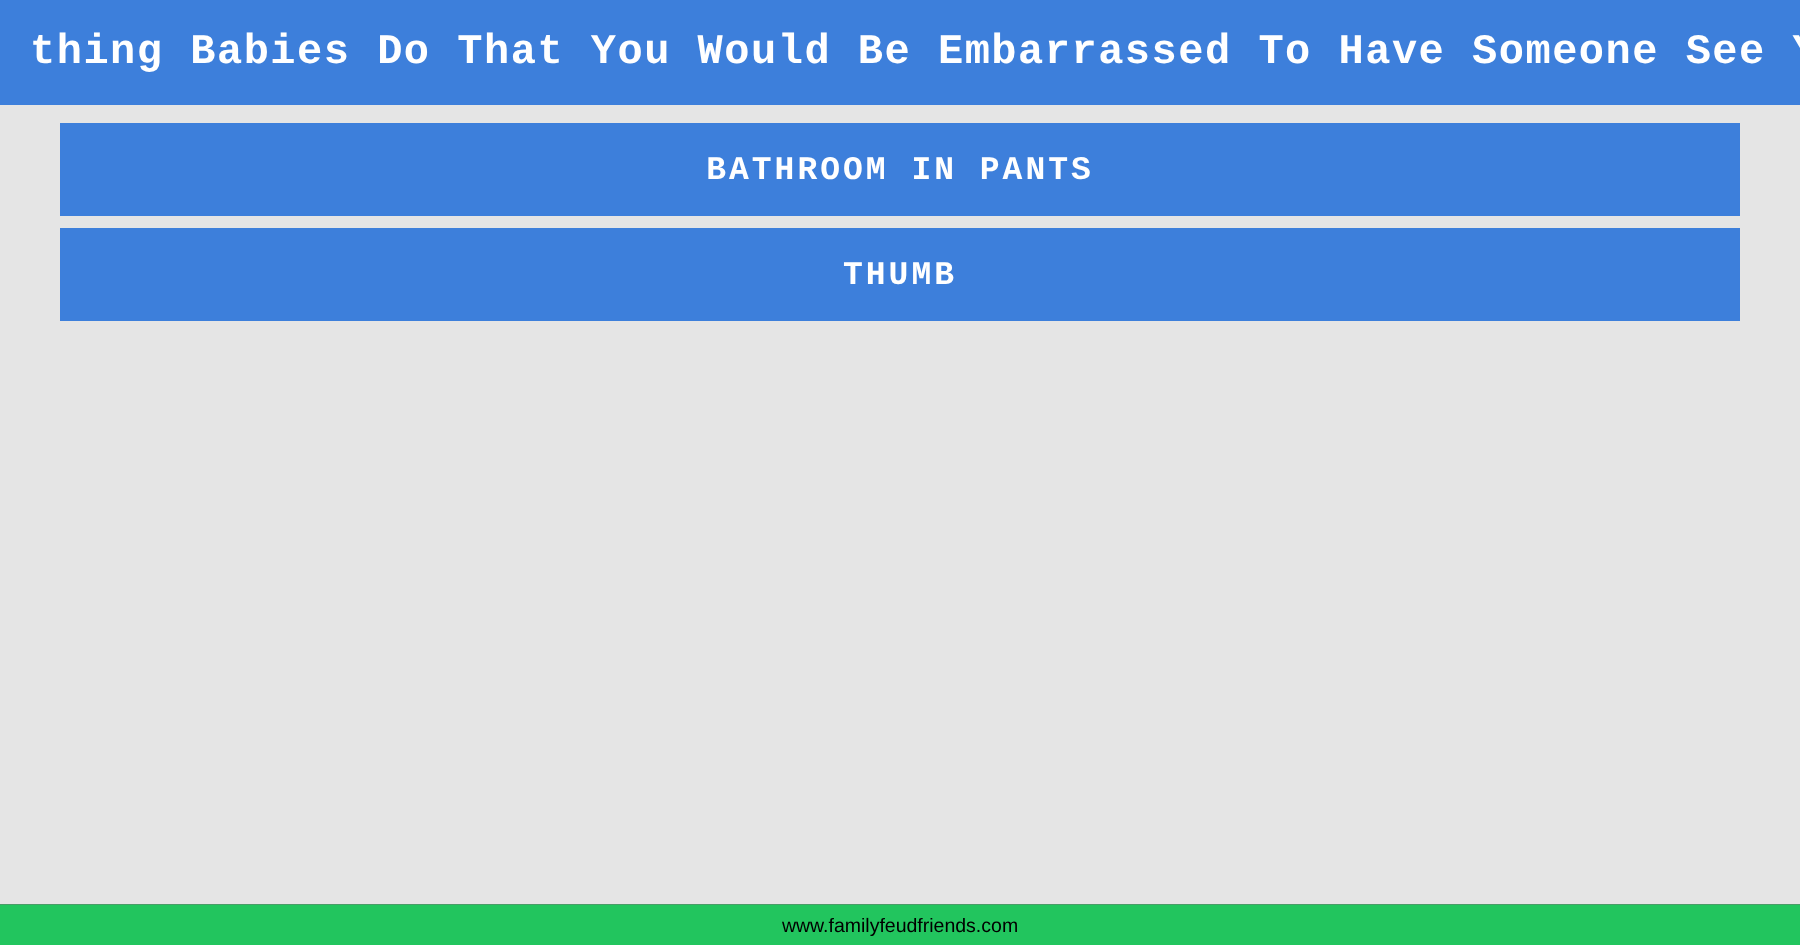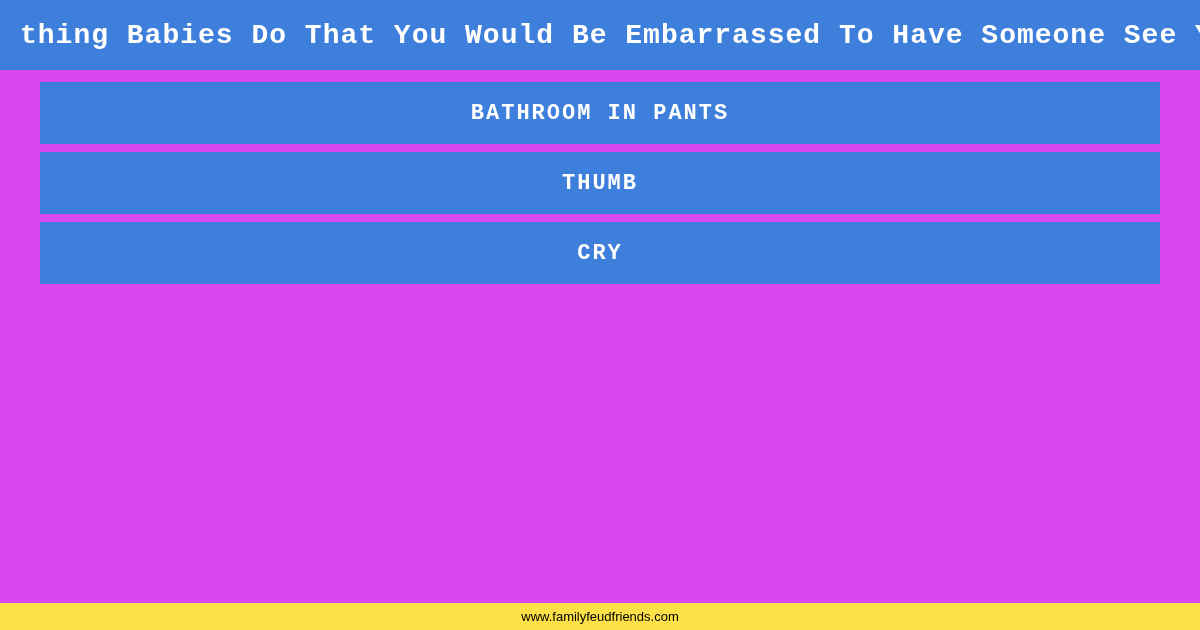--- a/index.html
+++ b/index.html
@@ -36,21 +36,21 @@
       white-space: nowrap;
     }
 
     .answers-container {
       flex: 1;
       display: flex;
       flex-direction: column;
       justify-content: flex-start;
       padding: 12px 40px 10px 40px;
       gap: 8px;
-      background-color: #d946ef;
+      background-color: #e5e5e5;
     }
 
     .answer-row {
       background-color: #3d7fdb;
       border: none;
       display: flex;
       align-items: center;
       justify-content: center;
       padding: 14px 20px;
       cursor: pointer;
@@ -60,21 +60,21 @@
     .answer-text {
       color: #ffffff;
       font-size: 22px;
       font-weight: bold;
       font-family: 'Courier New', Courier, monospace;
       letter-spacing: 2px;
       text-align: center;
     }
 
     .footer {
-      background-color: #fde047;
+      background-color: #22c55e;
       text-align: center;
       padding: 6px;
       font-size: 13px;
       color: #000000;
       font-family: Arial, sans-serif;
       flex-shrink: 0;
     }
   </style>
 </head>
 <body>
@@ -83,20 +83,17 @@
   <span class="header-text">thing Babies Do That You Would Be Embarrassed To Have Someone See You Do As</span>
 </div>
 
 <div class="answers-container">
 <div class="answer-row">
       <span class="answer-text">BATHROOM IN PANTS</span>
     </div>
     <div class="answer-row">
       <span class="answer-text">THUMB</span>
     </div>
-    <div class="answer-row">
-      <span class="answer-text">CRY</span>
-    </div>
   </div>
 
 <div class="footer">
   <span>www.familyfeudfriends.com</span>
 </div>
 
 </body></html>

